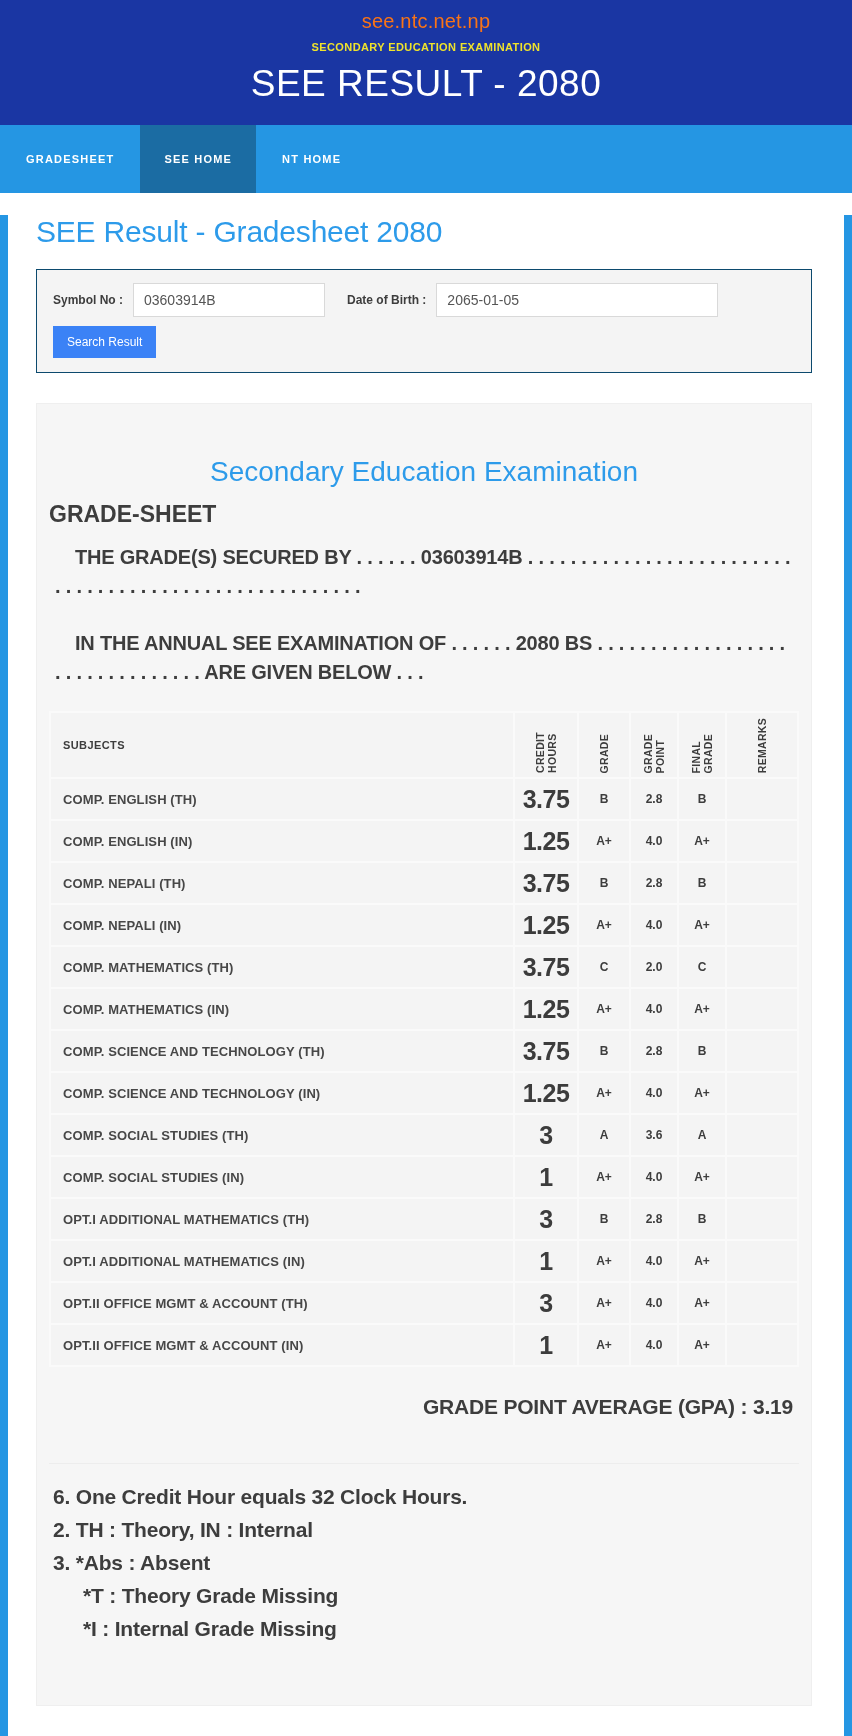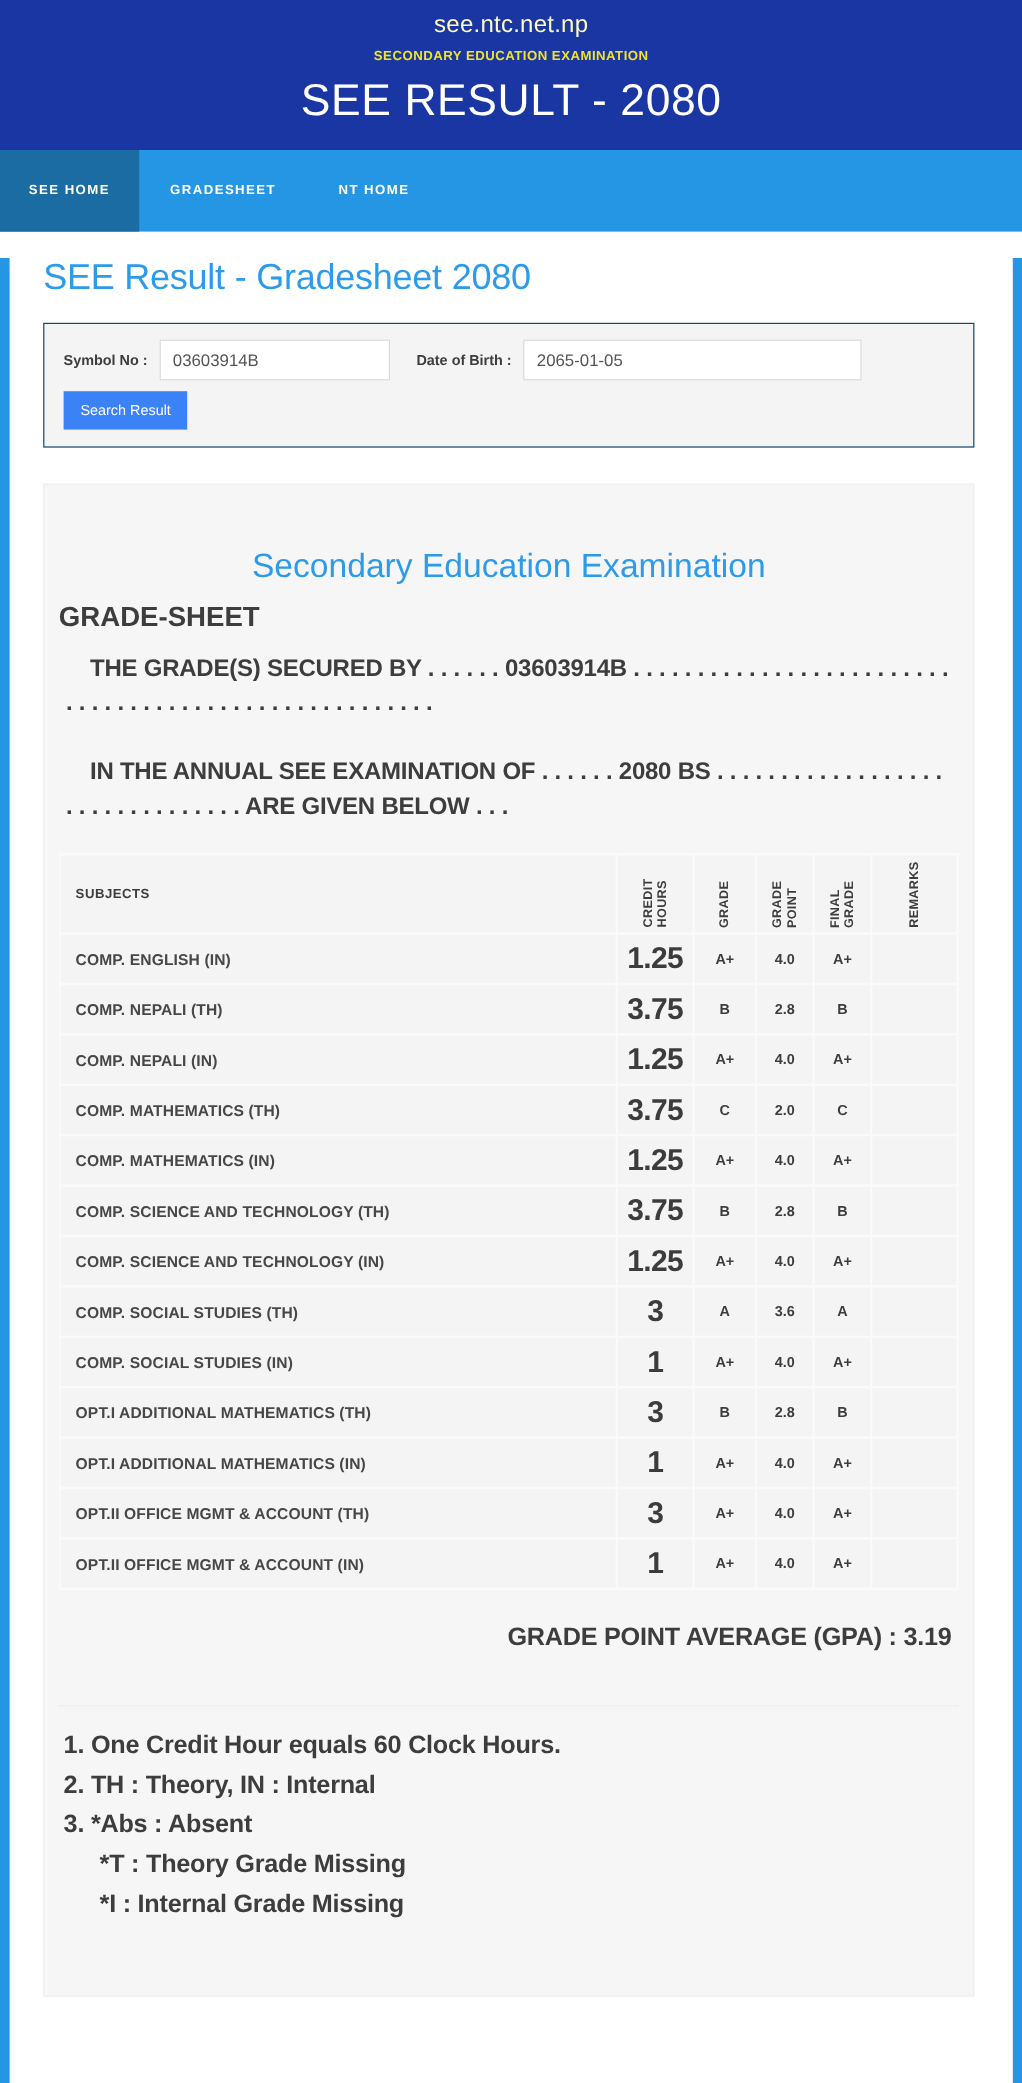--- a/index.html
+++ b/index.html
@@ -1,21 +1,21 @@
 <!DOCTYPE html>
 <html><head>
 <meta charset="utf-8">
 <style>
   html,body { margin:0; padding:0; }
   body { font-family: "Liberation Sans", sans-serif; background:#ffffff; }
   .page { width:852px; height:1736px; overflow:hidden; background:#ffffff; }
 
   
   .banner { background:#1a36a3; text-align:center; padding:10px 0 20px; }
-  .banner .site { color:#fef9c3; font-size:20px; letter-spacing:0.2px; }
+  .banner .site { color:#f97316; font-size:20px; letter-spacing:0.2px; }
   .banner .sub { color:#efe32c; font-size:11px; font-weight:bold; letter-spacing:0.4px; margin-top:8px; }
   .banner .big { color:#ffffff; font-size:37px; font-weight:500; letter-spacing:0.5px; margin-top:10px; }
 
   
   .nav { background:#2596e3; height:68px; display:flex; align-items:stretch; }
   .nav-item { display:flex; align-items:center; padding:0 26px; color:#ffffff;
               font-size:11px; font-weight:bold; letter-spacing:1.2px; cursor:pointer; }
   .nav-item.active { background:#1b6ca3; padding:0 24px; }
 
   
@@ -82,25 +82,25 @@
 
 <div class="page">
 
   <div class="banner">
     <div class="site">see.ntc.net.np</div>
     <div class="sub">SECONDARY EDUCATION EXAMINATION</div>
     <div class="big">SEE RESULT - 2080</div>
   </div>
 
   <div class="nav">
+    <div class="nav-item">
+      <span>GRADESHEET</span>
+    </div>
     <div class="nav-item active">
       <span>SEE HOME</span>
-    </div>
-    <div class="nav-item">
-      <span>GRADESHEET</span>
     </div>
     <div class="nav-item">
       <span>NT HOME</span>
     </div>
   </div>
 
   <div class="frame">
 
     <h1 class="page-title">SEE Result - Gradesheet 2080</h1>
 
@@ -158,20 +158,28 @@
               </th>
             <th>
                 <div class="vwrap">
                   <span>REMARKS</span>
                 </div>
               </th>
           </tr>
         </thead>
         <tbody>
           <tr>
+            <td class="subject">COMP. ENGLISH (TH)</td>
+            <td class="credit">3.75</td>
+            <td class="gsmall">B</td>
+            <td class="gsmall">2.8</td>
+            <td class="gsmall">B</td>
+            <td class="gsmall"></td>
+          </tr>
+          <tr>
             <td class="subject">COMP. ENGLISH (IN)</td>
             <td class="credit">1.25</td>
             <td class="gsmall">A+</td>
             <td class="gsmall">4.0</td>
             <td class="gsmall">A+</td>
             <td class="gsmall"></td>
           </tr>
           <tr>
             <td class="subject">COMP. NEPALI (TH)</td>
             <td class="credit">3.75</td>
@@ -267,21 +275,21 @@
             <td class="gsmall">4.0</td>
             <td class="gsmall">A+</td>
             <td class="gsmall"></td>
           </tr>
         </tbody>
       </table>
 
       <div class="gpa">GRADE POINT AVERAGE (GPA) : 3.19</div>
 
       <div class="notes">
-        <div class="note">1. One Credit Hour equals 60 Clock Hours.</div>
+        <div class="note">6. One Credit Hour equals 32 Clock Hours.</div>
         <div class="note">2. TH : Theory, IN : Internal</div>
         <div class="note">3. *Abs : Absent</div>
         <div class="note indent">*T : Theory Grade Missing</div>
         <div class="note indent">*I : Internal Grade Missing</div>
       </div>
     </div>
 
   </div>
 </div>
 

